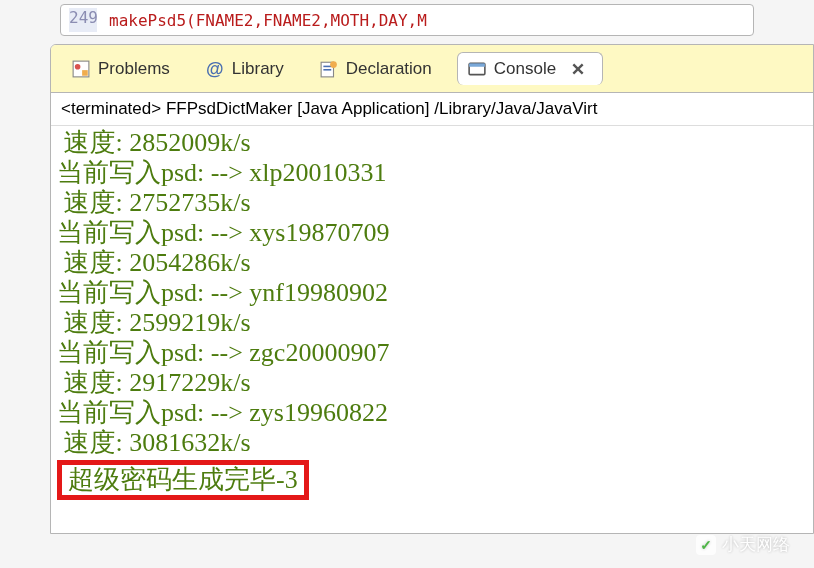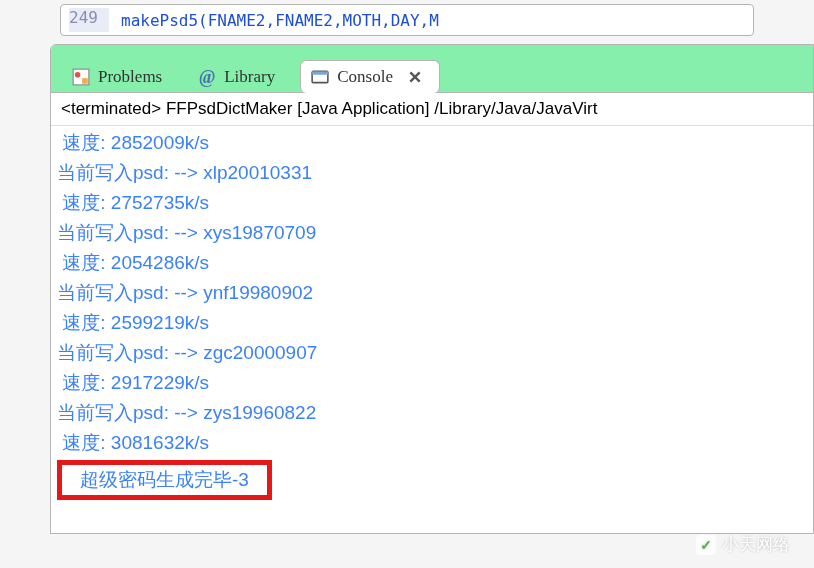--- a/index.html
+++ b/index.html
@@ -21,48 +21,48 @@
     padding: 2px 8px;
     font-family: Menlo, Monaco, Consolas, monospace;
     font-size: 16px;
     color: #444;
     white-space: nowrap;
     display: flex;
     align-items: center;
   }
   .gutter-ln {
     display: inline-block;
-    width: 40px;
+    width: 28px;
     height: 24px;
     background: #e8ecf6;
     color: #8b8db2;
+    text-align: right;
     padding-right: 4px;
     margin-right: 12px;
     font-family: Menlo, Consolas, monospace;
   }
   .panel {
     border: 1px solid #b5b5b5;
     border-top-left-radius: 6px;
     background: #fff;
     margin: 0 0 0 50px;
     position: absolute;
     top: 44px;
     left: 0;
     right: 0;
     bottom: 34px;
     overflow: hidden;
   }
   .tabs {
     display: flex;
-    align-items: flex-end;
+    align-items: flex-start;
     padding: 6px 10px 0 10px;
-    background: #86efac;
+    background: #fef9c3;
     border-bottom: 1px solid #b5b5b5;
     height: 48px;
-    font-family: Liberation Serif, serif;
   }
   .tab {
     display: flex;
     align-items: center;
     gap: 8px;
     padding: 6px 14px 6px 10px;
     border: 1px solid transparent;
     border-bottom: none;
     margin-right: 10px;
     font-size: 17px;
@@ -97,31 +97,31 @@
   }
   .status-line {
     font-size: 17px;
     padding: 6px 10px;
     color: #000000;
     border-bottom: 1px solid #ddd;
     white-space: nowrap;
     overflow: hidden;
   }
   .console-body {
-    font-family: Liberation Sans, sans-serif;
-    font-size: 19px;
+    font-family: Liberation Serif, serif;
+    font-size: 26px;
     line-height: 30px;
     padding: 2px 6px;
     white-space: pre;
-    color: #3b82f6;
+    color: #4d7c0f;
   }
   .red-box {
     display: inline-block;
     border: 5px solid #e41818;
-    padding: 0 18px;
+    padding: 0 6px;
     margin-top: 2px;
   }
   .watermark {
     position: absolute;
     right: 24px;
     bottom: 12px;
     color: #fff;
     opacity: 0.9;
     font-size: 17px;
     display: flex;
@@ -139,40 +139,51 @@
     color: #3cb034;
     font-size: 14px;
     font-weight: bold;
   }
 </style>
 </head>
 <body>
 
 <div class="top-editor">
   <span class="gutter-ln">249</span>
-  <span style="color:#1d4ed8;">makePsd5(FNAME2,FNAME2,MOTH,DAY,M</span>
+  <span style="color:#b91c1c;">makePsd5(FNAME2,FNAME2,MOTH,DAY,M</span>
 </div>
 
 <div class="panel">
 
   <div class="tabs">
     <div class="tab">
       <span class="tab-icon">
         <svg viewBox="0 0 16 16" width="18" height="18">
           <rect x="1" y="1" width="14" height="14" fill="#fff" stroke="#888"></rect>
           <circle cx="5" cy="6" r="2.5" fill="#d9534f"></circle>
           <rect x="9" y="9" width="5" height="5" fill="#f0ad4e"></rect>
         </svg>
       </span>
       <span>Problems</span>
     </div>
     <div class="tab">
       <span class="tab-icon" style="color:#4a6fb1;font-weight:bold;font-size:18px;">@</span>
       <span>Library</span>
     </div>
+    <div class="tab">
+      <span class="tab-icon">
+        <svg viewBox="0 0 16 16" width="18" height="18">
+          <rect x="1" y="2" width="11" height="13" fill="#fff" stroke="#888"></rect>
+          <rect x="3" y="5" width="7" height="1.4" fill="#4a6fb1"></rect>
+          <rect x="3" y="8" width="7" height="1.4" fill="#4a6fb1"></rect>
+          <circle cx="12" cy="4" r="3" fill="#f0ad4e"></circle>
+        </svg>
+      </span>
+      <span>Declaration</span>
+    </div>
     <div class="tab active">
       <span class="tab-icon">
         <svg viewBox="0 0 16 16" width="18" height="18">
           <rect x="1" y="3" width="14" height="10" rx="1" fill="#fff" stroke="#555" stroke-width="1.4"></rect>
           <rect x="1" y="3" width="14" height="3" fill="#79a8d8"></rect>
         </svg>
       </span>
       <span>Console</span>
       <span class="close-btn">
         <svg viewBox="0 0 12 12" width="14" height="14">

